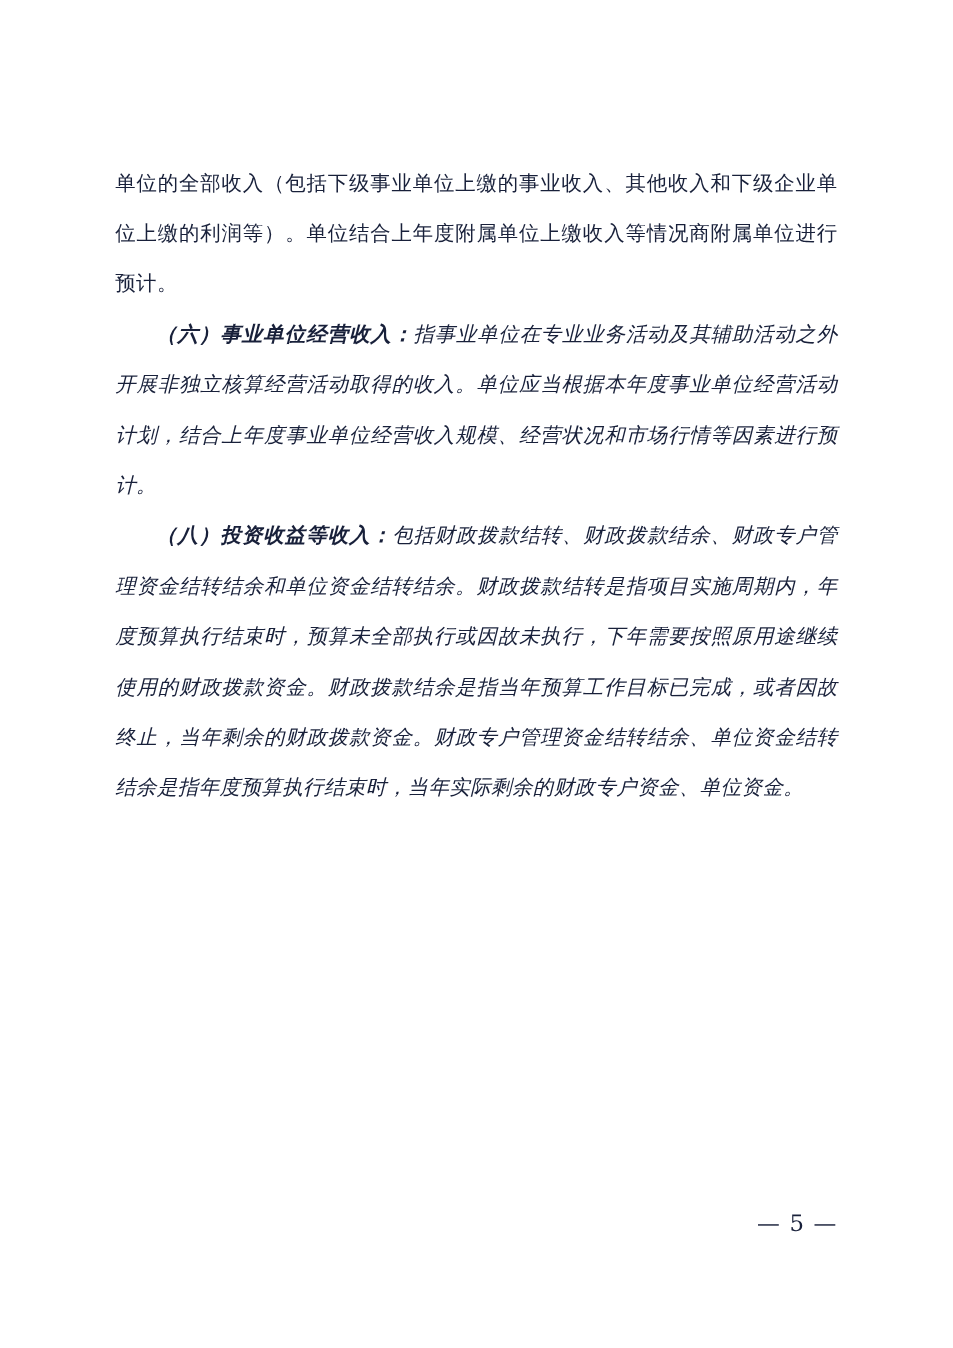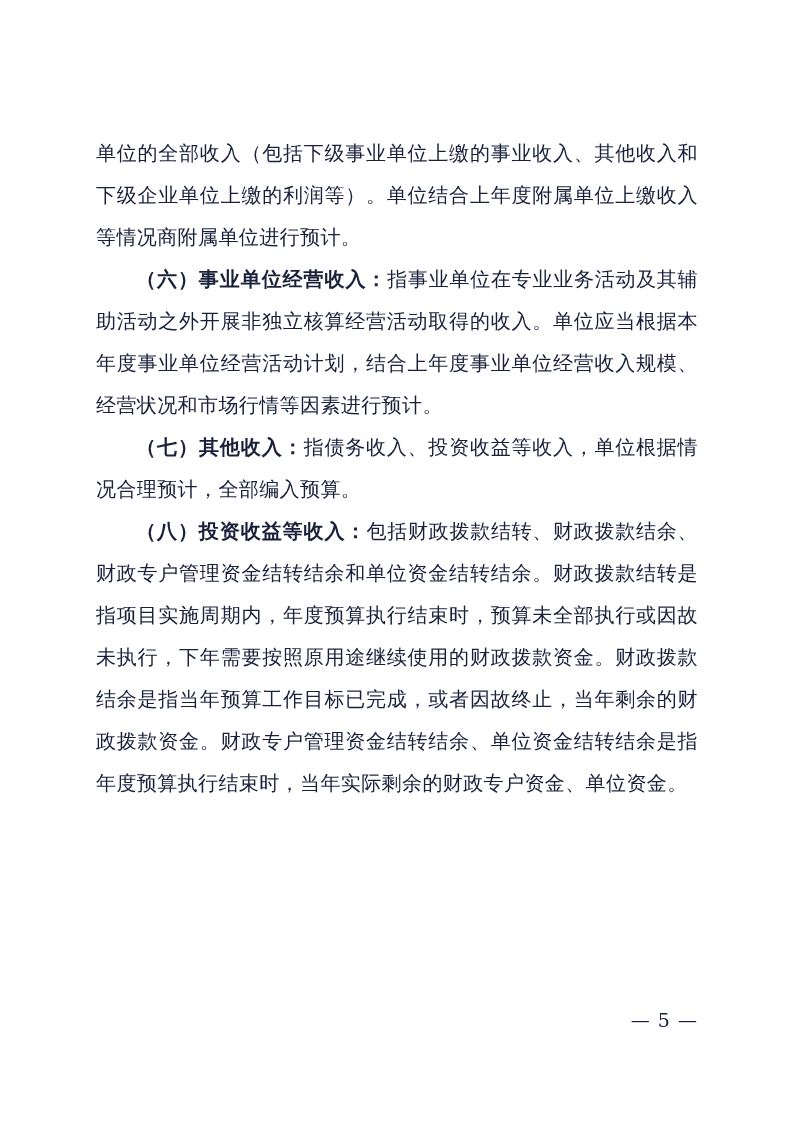--- a/index.html
+++ b/index.html
@@ -18,33 +18,34 @@
   .page {
     position: absolute;
     left: 0;
     top: 0;
     width: 794px;
     height: 1123px;
     box-sizing: border-box;
     padding: 132px 96px 60px 96px;
   }
   .doc-body {
-    font-size: 20px;
+    font-size: 17px;
     line-height: 42px;
     text-align: justify;
     text-justify: inter-ideograph;
     letter-spacing: 0.4px;
     color: #18203a;
   }
   .para {
     margin: 0;
     text-indent: 0;
   }
   .para + .para {
     margin-top: 0px;
+    font-style: italic;
   }
   .indent {
     text-indent: 2em;
   }
   .lead {
     font-weight: 700;
     letter-spacing: 0.6px;
   }
   .page-number {
     position: absolute;
@@ -63,23 +64,20 @@
   <div class="doc-body">
 
     <p class="para">
       <span>单位的全部收入（包括下级事业单位上缴的事业收入、其他收入和下级企业单位上缴的利润等）。单位结合上年度附属单位上缴收入等情况商附属单位进行预计。</span>
     </p>
 
     <p class="para indent">
       <span class="lead">（六）事业单位经营收入：</span><span>指事业单位在专业业务活动及其辅助活动之外开展非独立核算经营活动取得的收入。单位应当根据本年度事业单位经营活动计划，结合上年度事业单位经营收入规模、经营状况和市场行情等因素进行预计。</span>
     </p>
 
-    <p class="para indent">
-      <span class="lead">（七）其他收入：</span><span>指债务收入、投资收益等收入，单位根据情况合理预计，全部编入预算。</span>
-    </p>
 
     <p class="para indent">
       <span class="lead">（八）投资收益等收入：</span><span>包括财政拨款结转、财政拨款结余、财政专户管理资金结转结余和单位资金结转结余。财政拨款结转是指项目实施周期内，年度预算执行结束时，预算未全部执行或因故未执行，下年需要按照原用途继续使用的财政拨款资金。财政拨款结余是指当年预算工作目标已完成，或者因故终止，当年剩余的财政拨款资金。财政专户管理资金结转结余、单位资金结转结余是指年度预算执行结束时，当年实际剩余的财政专户资金、单位资金。</span>
     </p>
 
 
   </div>
 </div>
 
 <div class="page-number">— 5 —</div>

